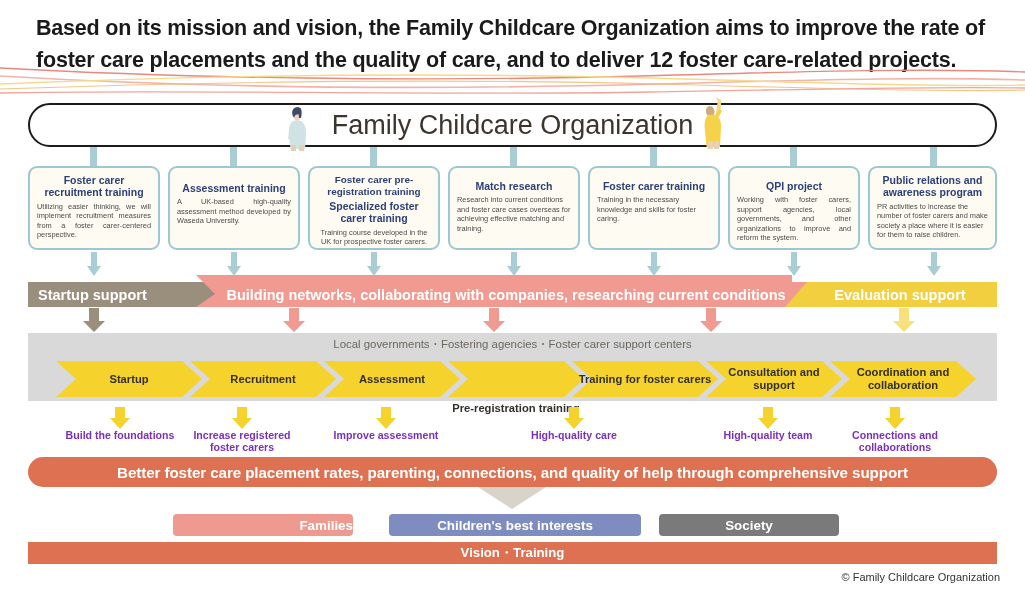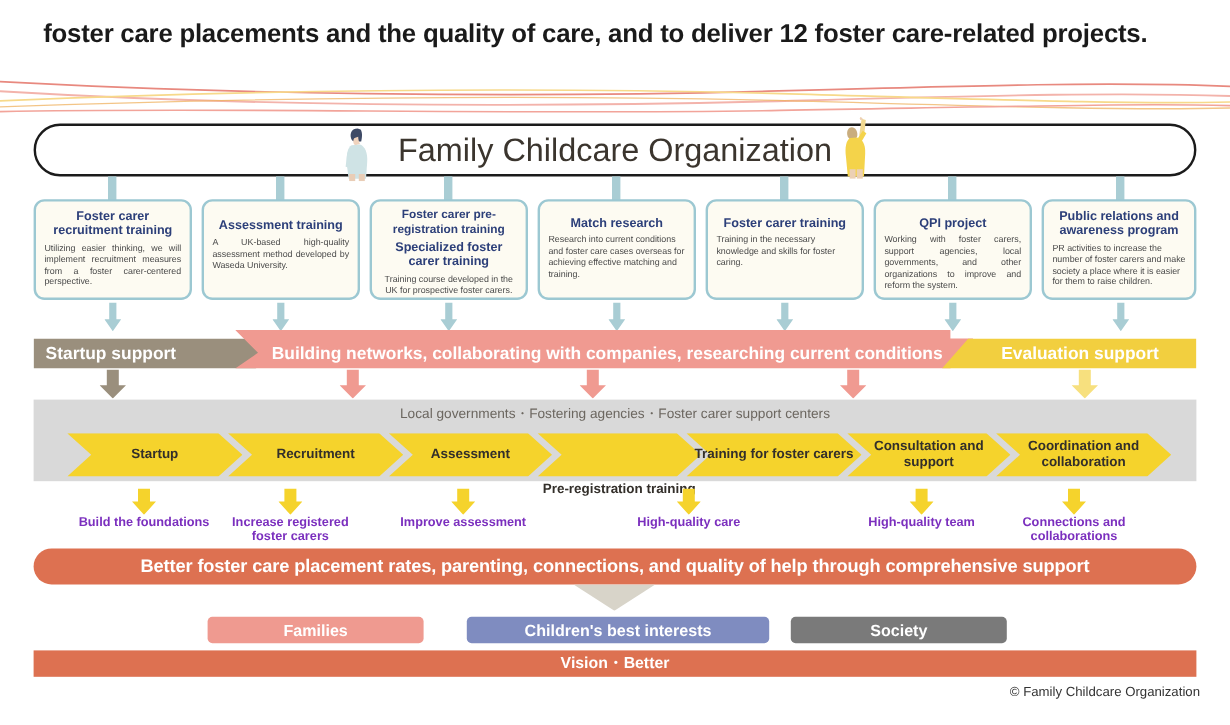--- a/index.html
+++ b/index.html
@@ -128,20 +128,21 @@
     position:absolute;left:0;top:571px;width:1000px;
     text-align:right;font-size:11px;color:#333;
   }
 </style>
 </head>
 <body>
 
 <div class="root">
 
   <div class="headline">
+    <div>Based on its mission and vision, the Family Childcare Organization aims to improve the rate of</div>
     <div>foster care placements and the quality of care, and to deliver 12 foster care-related projects.</div>
   </div>
 
   <svg class="waves" viewBox="0 0 1025 40" preserveAspectRatio="none">
     <path d="M0 6 C180 16 420 20 640 14 C820 9 930 6 1025 10" stroke="#e8897f" stroke-width="1.4" fill="none"></path>
     <path d="M0 14 C200 26 430 28 660 22 C840 17 940 15 1025 18" stroke="#f3b3ab" stroke-width="1.6" fill="none"></path>
     <path d="M0 22 C190 14 420 10 650 16 C830 21 940 25 1025 23" stroke="#f7d98a" stroke-width="1.4" fill="none"></path>
     <path d="M0 27 C200 20 430 16 660 22 C840 27 940 30 1025 28" stroke="#efb25f" stroke-width="1.1" fill="none" opacity="0.75"></path>
     <path d="M0 31 C190 27 420 34 650 30 C830 27 940 24 1025 26" stroke="#f2a49a" stroke-width="1.3" fill="none"></path>
   </svg>
@@ -332,27 +333,27 @@
       <path d="M5 0 H15 V11 H20 L10 22 L0 11 H5 Z" fill="#f5d32c"></path>
     </svg>
   <div class="olabel" style="left:835px;width:120px;">Connections and collaborations</div>
 
   <div class="result">Better foster care placement rates, parenting, connections, and quality of help through comprehensive support</div>
 
   <svg class="dtri" viewBox="0 0 68 22">
       <path d="M0 0 H68 L34 22 Z" fill="#d8d4c9"></path>
     </svg>
 
-  <div class="pill" style="left:173px;width:180px;background:#ef9a90;">
+  <div class="pill" style="left:173px;width:180px;background:#ef9a90;justify-content:flex-end;">
     <span>Families</span>
   </div>
   <div class="pill" style="left:389px;width:252px;background:#7f8cc0;">
     <span>Children's best interests</span>
   </div>
   <div class="pill" style="left:659px;width:180px;background:#7a7a7a;">
     <span>Society</span>
   </div>
 
-  <div class="vm">Vision・Better</div>
+  <div class="vm">Vision・Training</div>
 
   <div class="copyright">© Family Childcare Organization</div>
 
 </div>
 
 </body></html>

